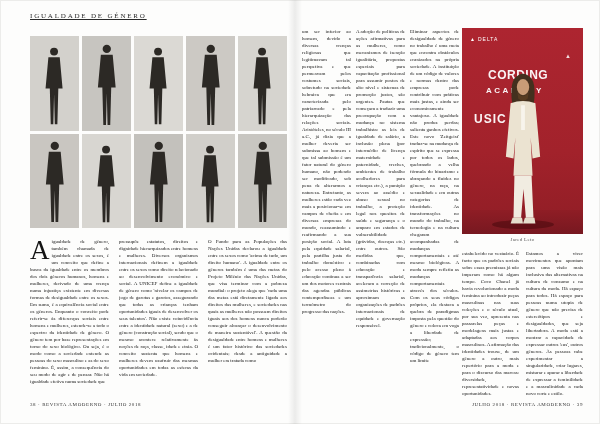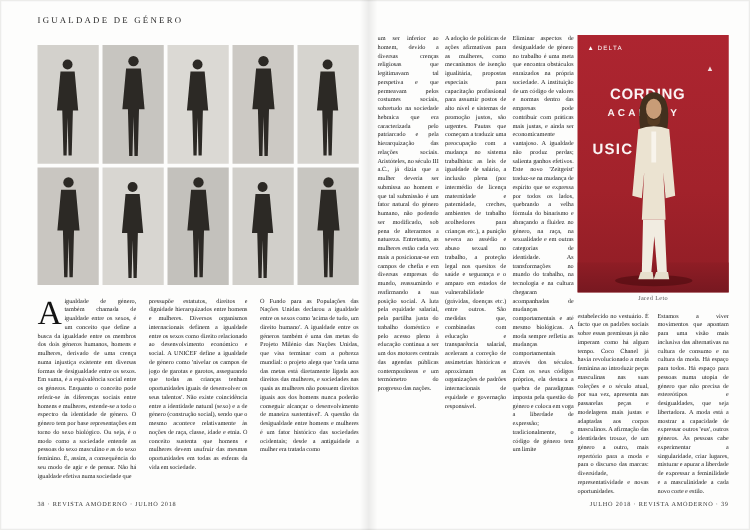--- a/index.html
+++ b/index.html
@@ -4,21 +4,21 @@
 <style>
   html,body{margin:0;padding:0;background:#e9e9e7;}
   .spread{
     position:relative;width:600px;height:424px;margin:0 auto;
     background:#fdfdfc;overflow:hidden;
     font-family:"Liberation Serif",serif;color:#1b1b1b;
     box-shadow:inset 0 0 0 1px #ececea;
   }
   .gutter{position:absolute;left:288px;top:0;width:14px;height:424px;
     background:linear-gradient(90deg,rgba(0,0,0,0) 0%,rgba(0,0,0,0.07) 50%,rgba(0,0,0,0) 100%);}
-  .header{position:absolute;left:30px;top:12px;font-size:7px;letter-spacing:1.8px;color:#2a2a2a;}
+  .header{position:absolute;left:30px;top:12px;font-size:7px;letter-spacing:1.8px;color:#2a2a2a;text-decoration:underline;}
   
   .collage{position:absolute;left:30px;top:36px;width:257px;height:192px;
     display:grid;grid-template-columns:repeat(5,1fr);grid-template-rows:1fr 1fr;gap:3px;}
   .cell{position:relative;display:flex;align-items:flex-end;justify-content:center;overflow:hidden;}
   .cell svg{height:90%;display:block;}
   .cell:nth-child(1){background:#d3d1cc}.cell:nth-child(2){background:#c7c5c0}
   .cell:nth-child(3){background:#dbd9d4}.cell:nth-child(4){background:#ccc9c4}
   .cell:nth-child(5){background:#d6d4cf}.cell:nth-child(6){background:#c9c6c1}
   .cell:nth-child(7){background:#d8d6d1}.cell:nth-child(8){background:#c3c1bc}
   .cell:nth-child(9){background:#d1cfca}.cell:nth-child(10){background:#c8c6c1}

